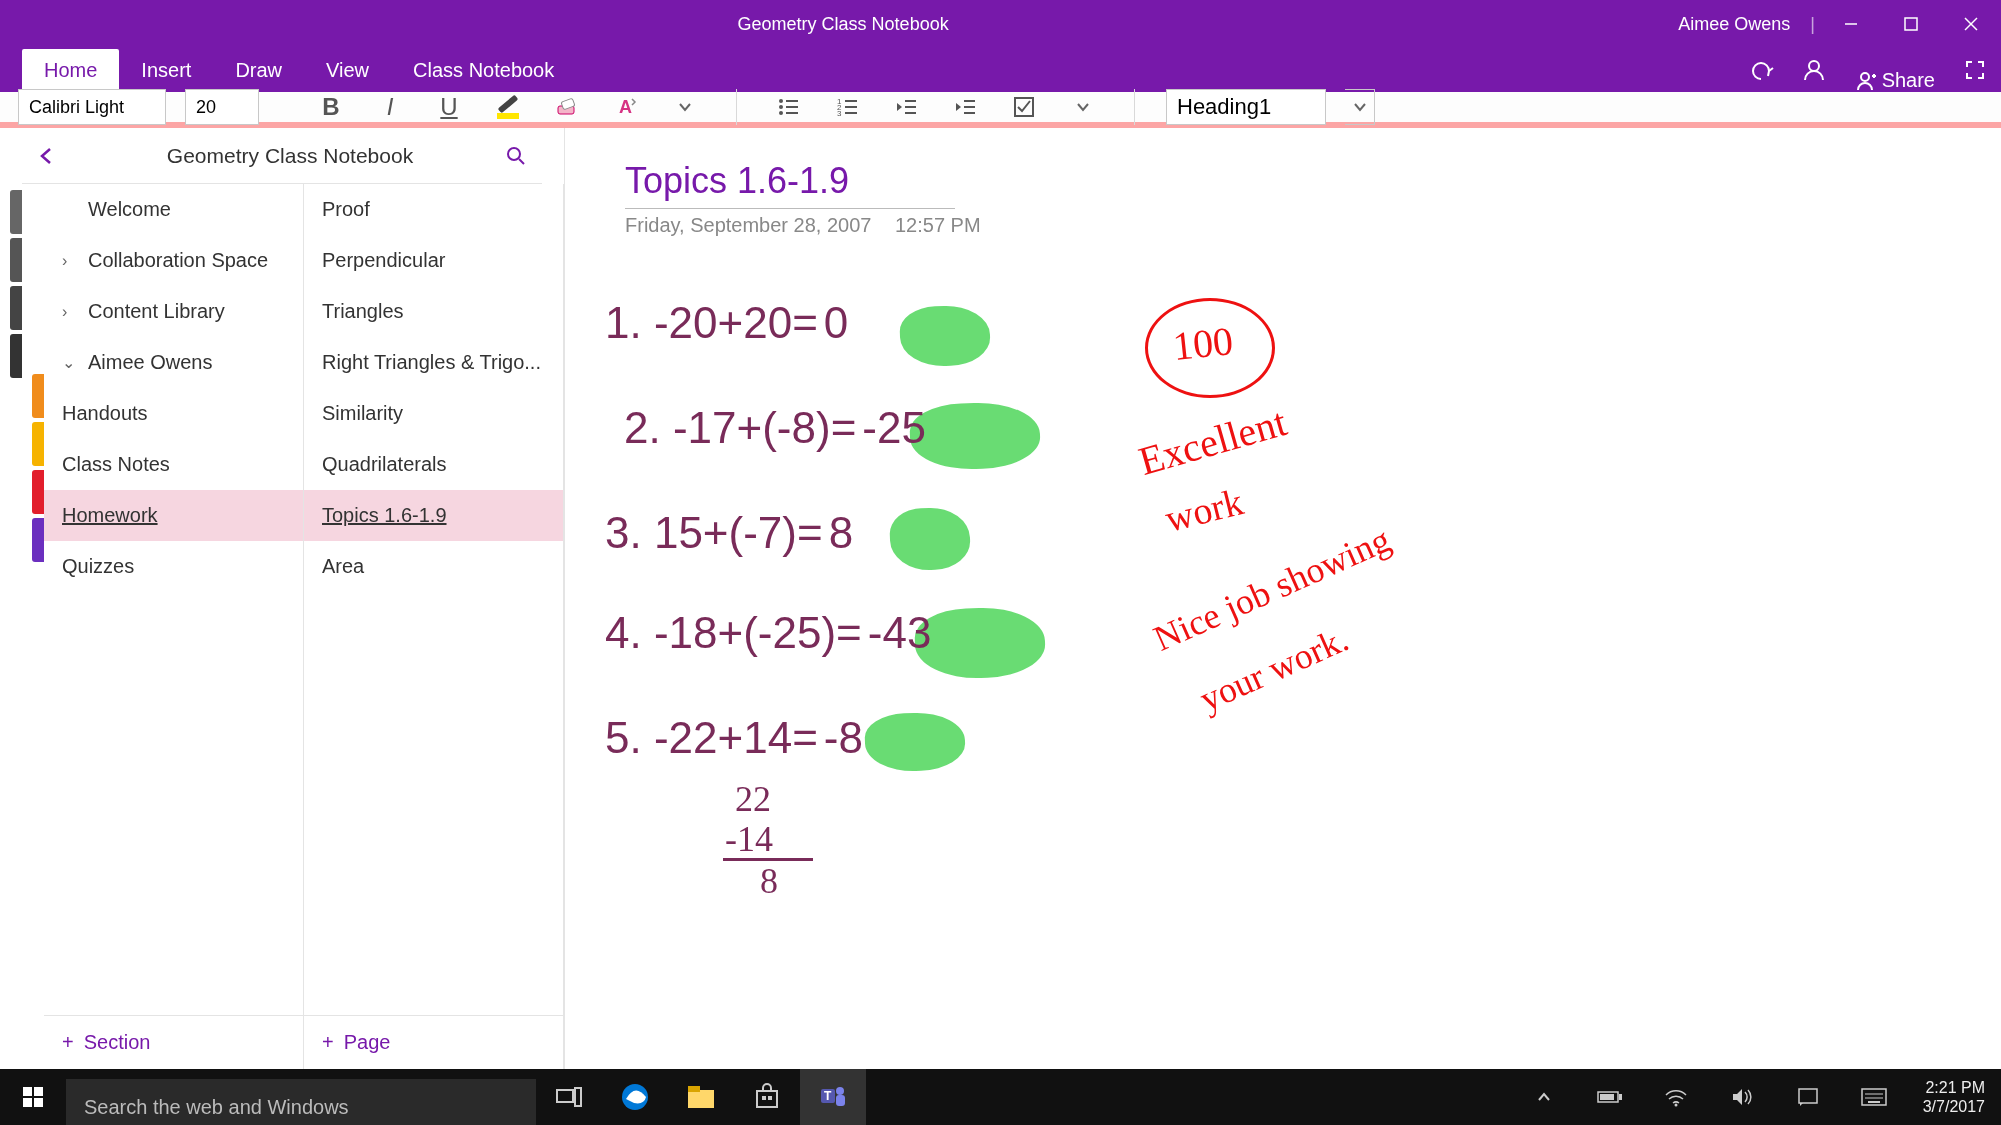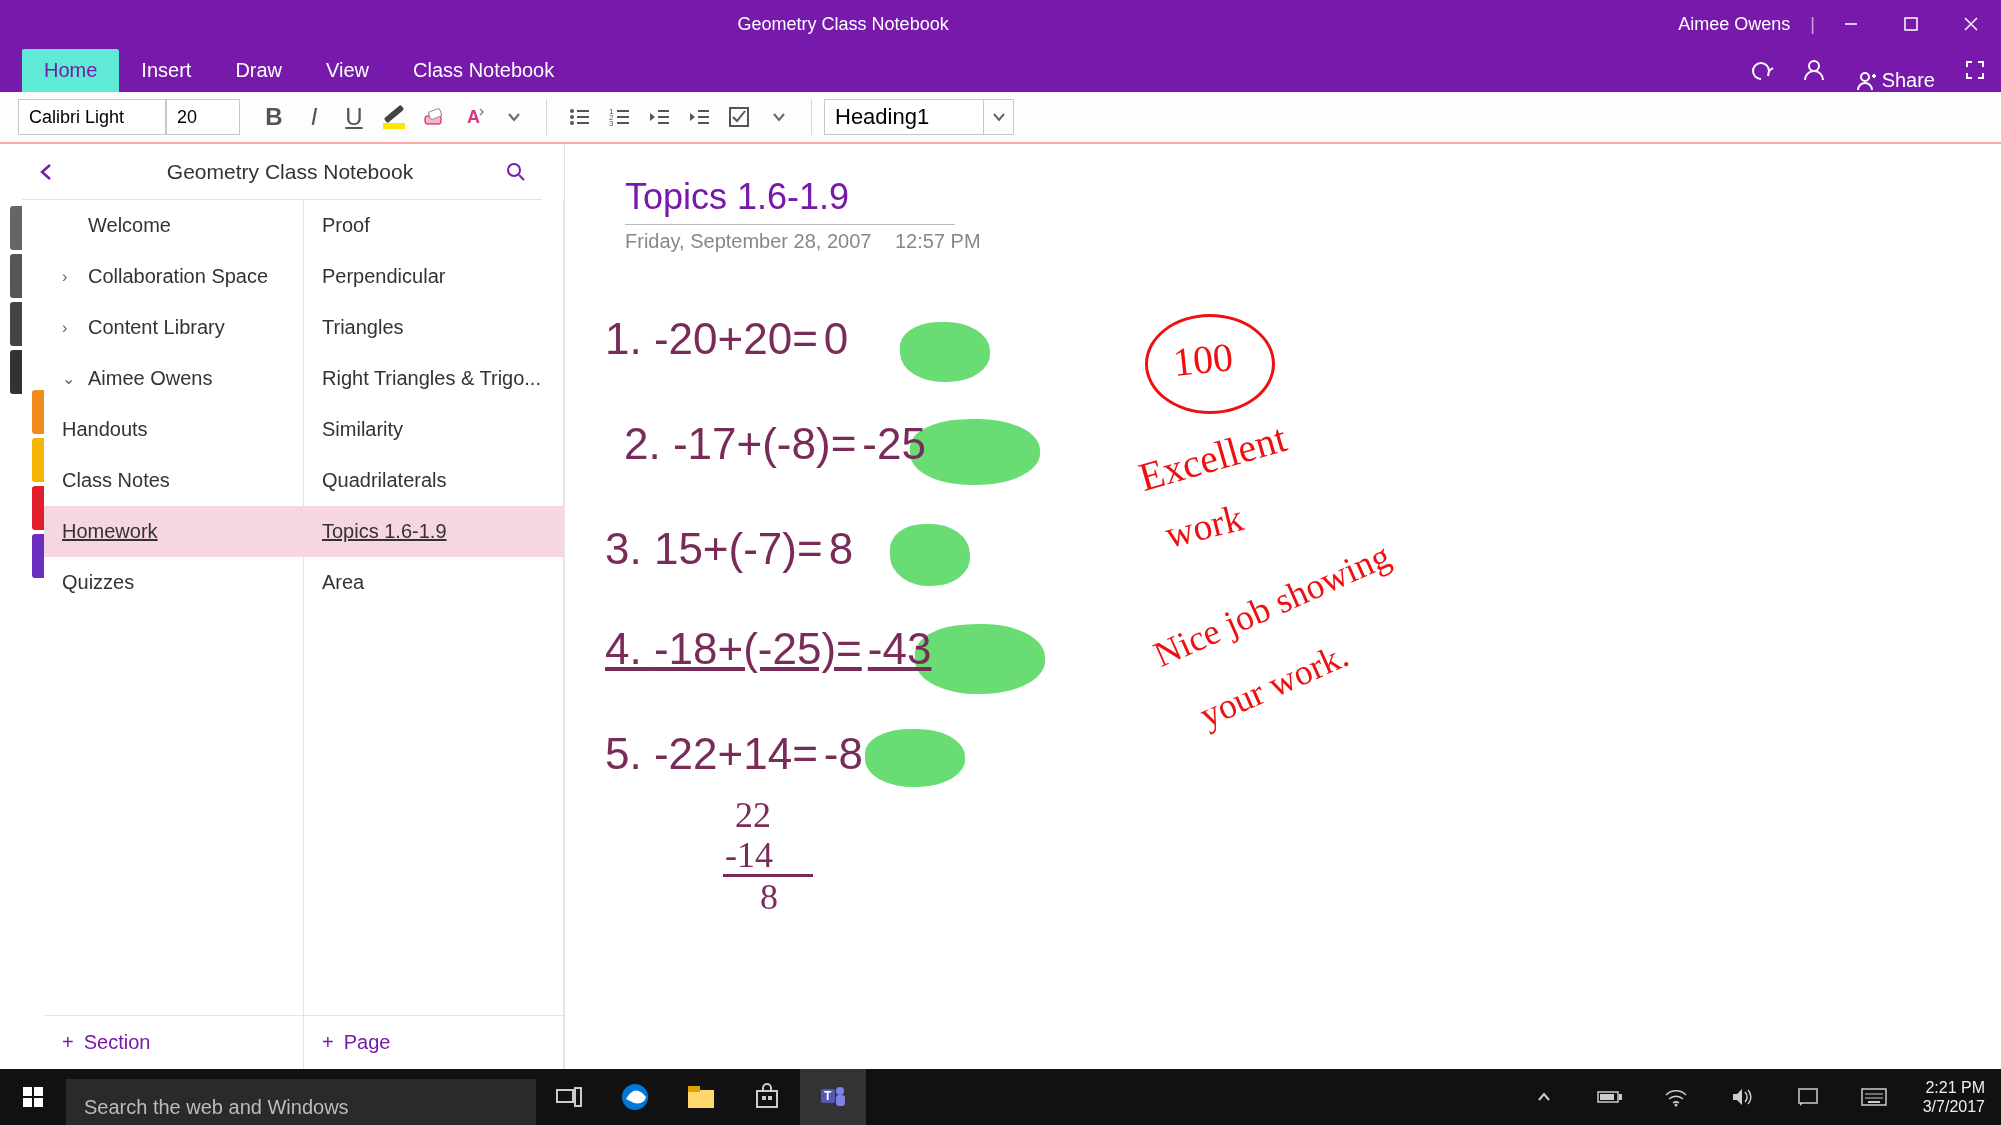--- a/index.html
+++ b/index.html
@@ -39,40 +39,40 @@
     align-items: flex-end;
     color: #fff;
     font-size: 20px;
     padding-left: 22px;
   }
   .ribbon-tabs .tab {
     padding: 10px 22px;
     cursor: pointer;
   }
   .ribbon-tabs .tab.active {
-    background: #5eead4;
+    background: #ffffff;
     color: #7719AA;
     border-radius: 2px 2px 0 0;
   }
   .ribbon-tabs .spacer { flex: 1; }
   .ribbon-tabs .right-icon {
     width: 52px; height: 44px; display: flex; align-items: center; justify-content: center;
     font-size: 22px;
   }
   .share-btn { display: flex; align-items: center; gap: 6px; padding: 0 14px; font-size: 20px; }
 
   
   .toolbar {
-    height: 52px;
+    height: 36px;
     background: #fdfdfd;
-    border-bottom: 2px solid #fca5a5;
+    border-bottom: 6px solid #fca5a5;
     display: flex;
     align-items: center;
     padding: 0 18px;
-    gap: 0;
+    gap: 19px;
   }
   .toolbar .font-name {
     width: 148px; height: 36px; border: 1px solid #c8c8c8; padding: 0 10px; font-size: 18px;
   }
   .toolbar .font-size {
     width: 74px; height: 36px; border: 1px solid #c8c8c8; padding: 0 10px; font-size: 18px;
   }
   .toolbar .btn {
     width: 40px; height: 40px; display: flex; align-items: center; justify-content: center;
     font-size: 24px; color: #555;
@@ -488,21 +488,21 @@
       <div class="hl" style="left:335px; top:178px; width:90px; height:60px;"></div>
       <div class="hl" style="left:345px; top:275px; width:130px; height:66px;"></div>
       <div class="hl" style="left:325px; top:380px; width:80px; height:62px;"></div>
       <div class="hl" style="left:350px; top:480px; width:130px; height:70px;"></div>
       <div class="hl" style="left:300px; top:585px; width:100px; height:58px;"></div>
 
       <div id="problems">
           <div class="hw" style="left: 40px; top: 170px;"><span>1. </span><span>-20+20=</span><span style="margin-left: 6px;">0</span></div>
           <div class="hw" style="left: 40px; top: 275px; margin-left: 19px;"><span>2. </span><span>-17+(-8)=</span><span style="margin-left: 6px;">-25</span></div>
           <div class="hw" style="left: 40px; top: 380px;"><span>3. </span><span>15+(-7)=</span><span style="margin-left: 6px;">8</span></div>
-          <div class="hw" style="left: 40px; top: 480px; text-decoration: underline;"><span>4. </span><span>-18+(-25)=</span><span style="margin-left: 6px;">-43</span></div>
+          <div class="hw" style="left: 40px; top: 480px;"><span>4. </span><span>-18+(-25)=</span><span style="margin-left: 6px;">-43</span></div>
           <div class="hw" style="left: 40px; top: 585px;"><span>5. </span><span>-22+14=</span><span style="margin-left: 6px;">-8</span></div>
         </div>
 
       <div class="hw" style="left:170px; top:650px; font-size:36px;text-align:center;">22</div>
       <div class="hw" style="left:160px; top:690px; font-size:36px;">-14</div>
       <div style="position:absolute; left:158px; top:730px; width:90px; height:3px; background:#792b59;"></div>
       <div class="hw" style="left:195px; top:732px; font-size:36px;">8</div>
 
       <div class="circle" style="left:580px; top:170px;"></div>
       <div class="red-ink" style="left:608px; top:192px; font-size:40px; transform:rotate(-6deg);">100</div>

